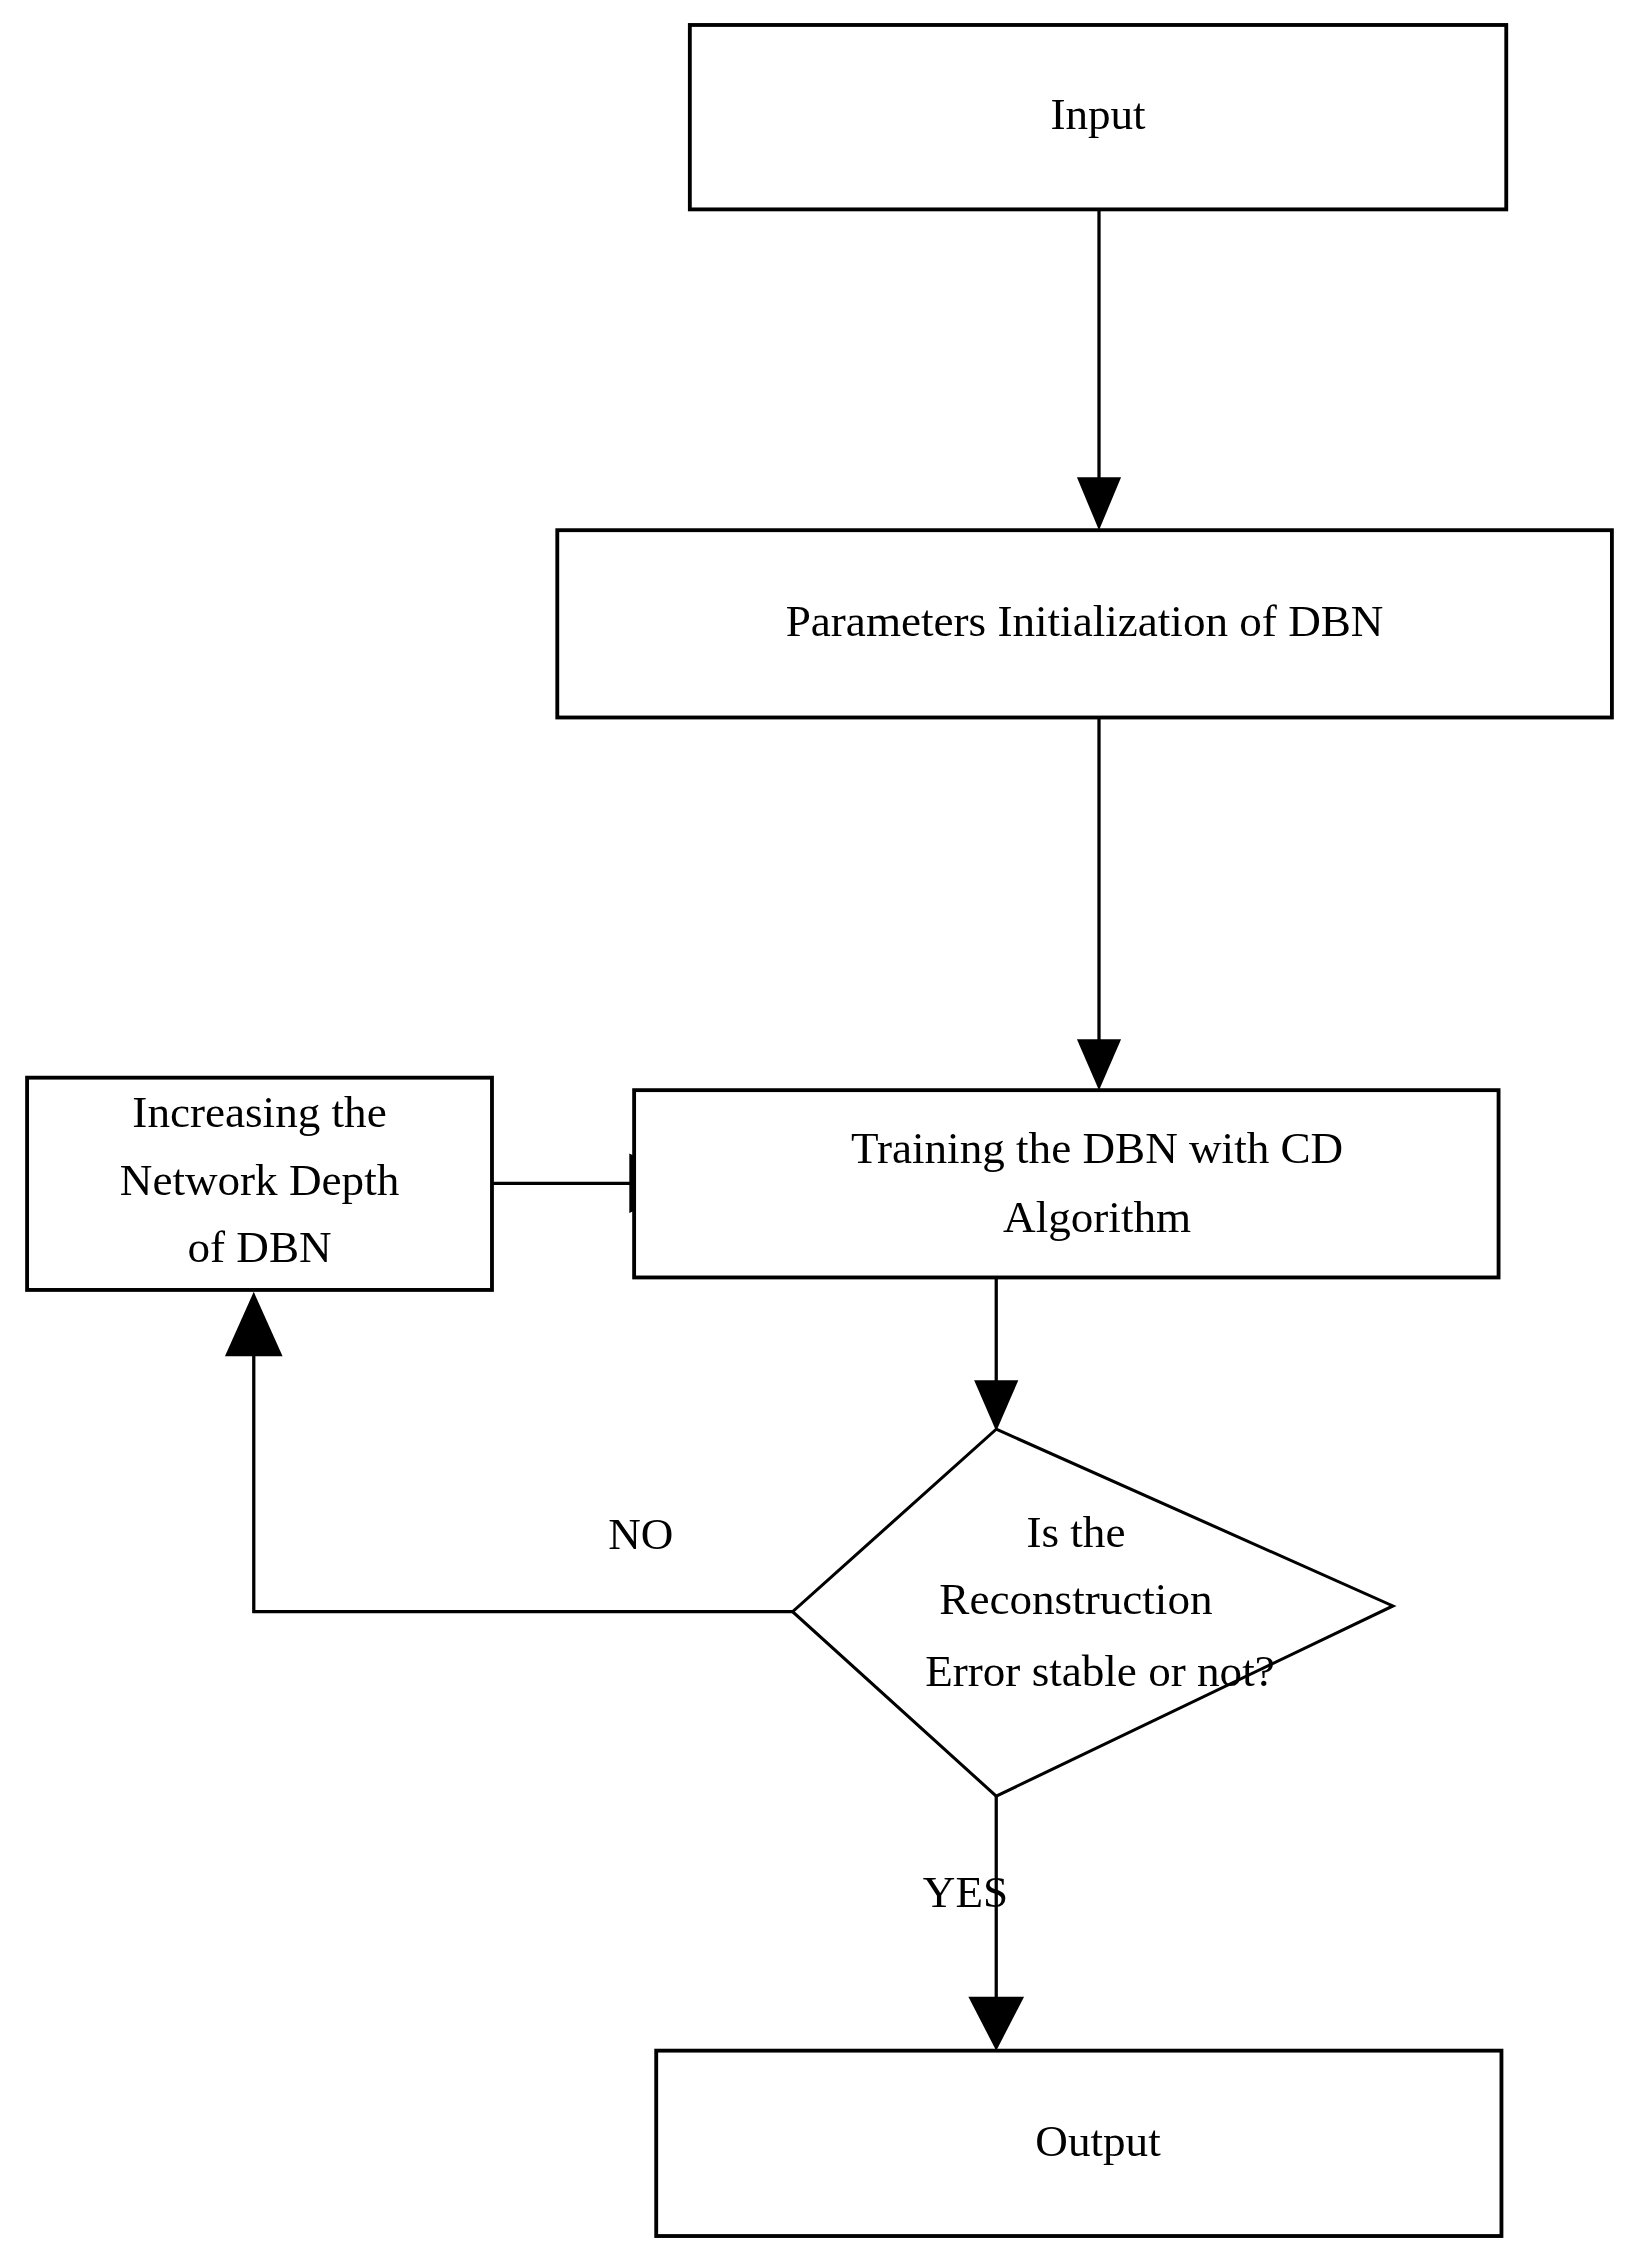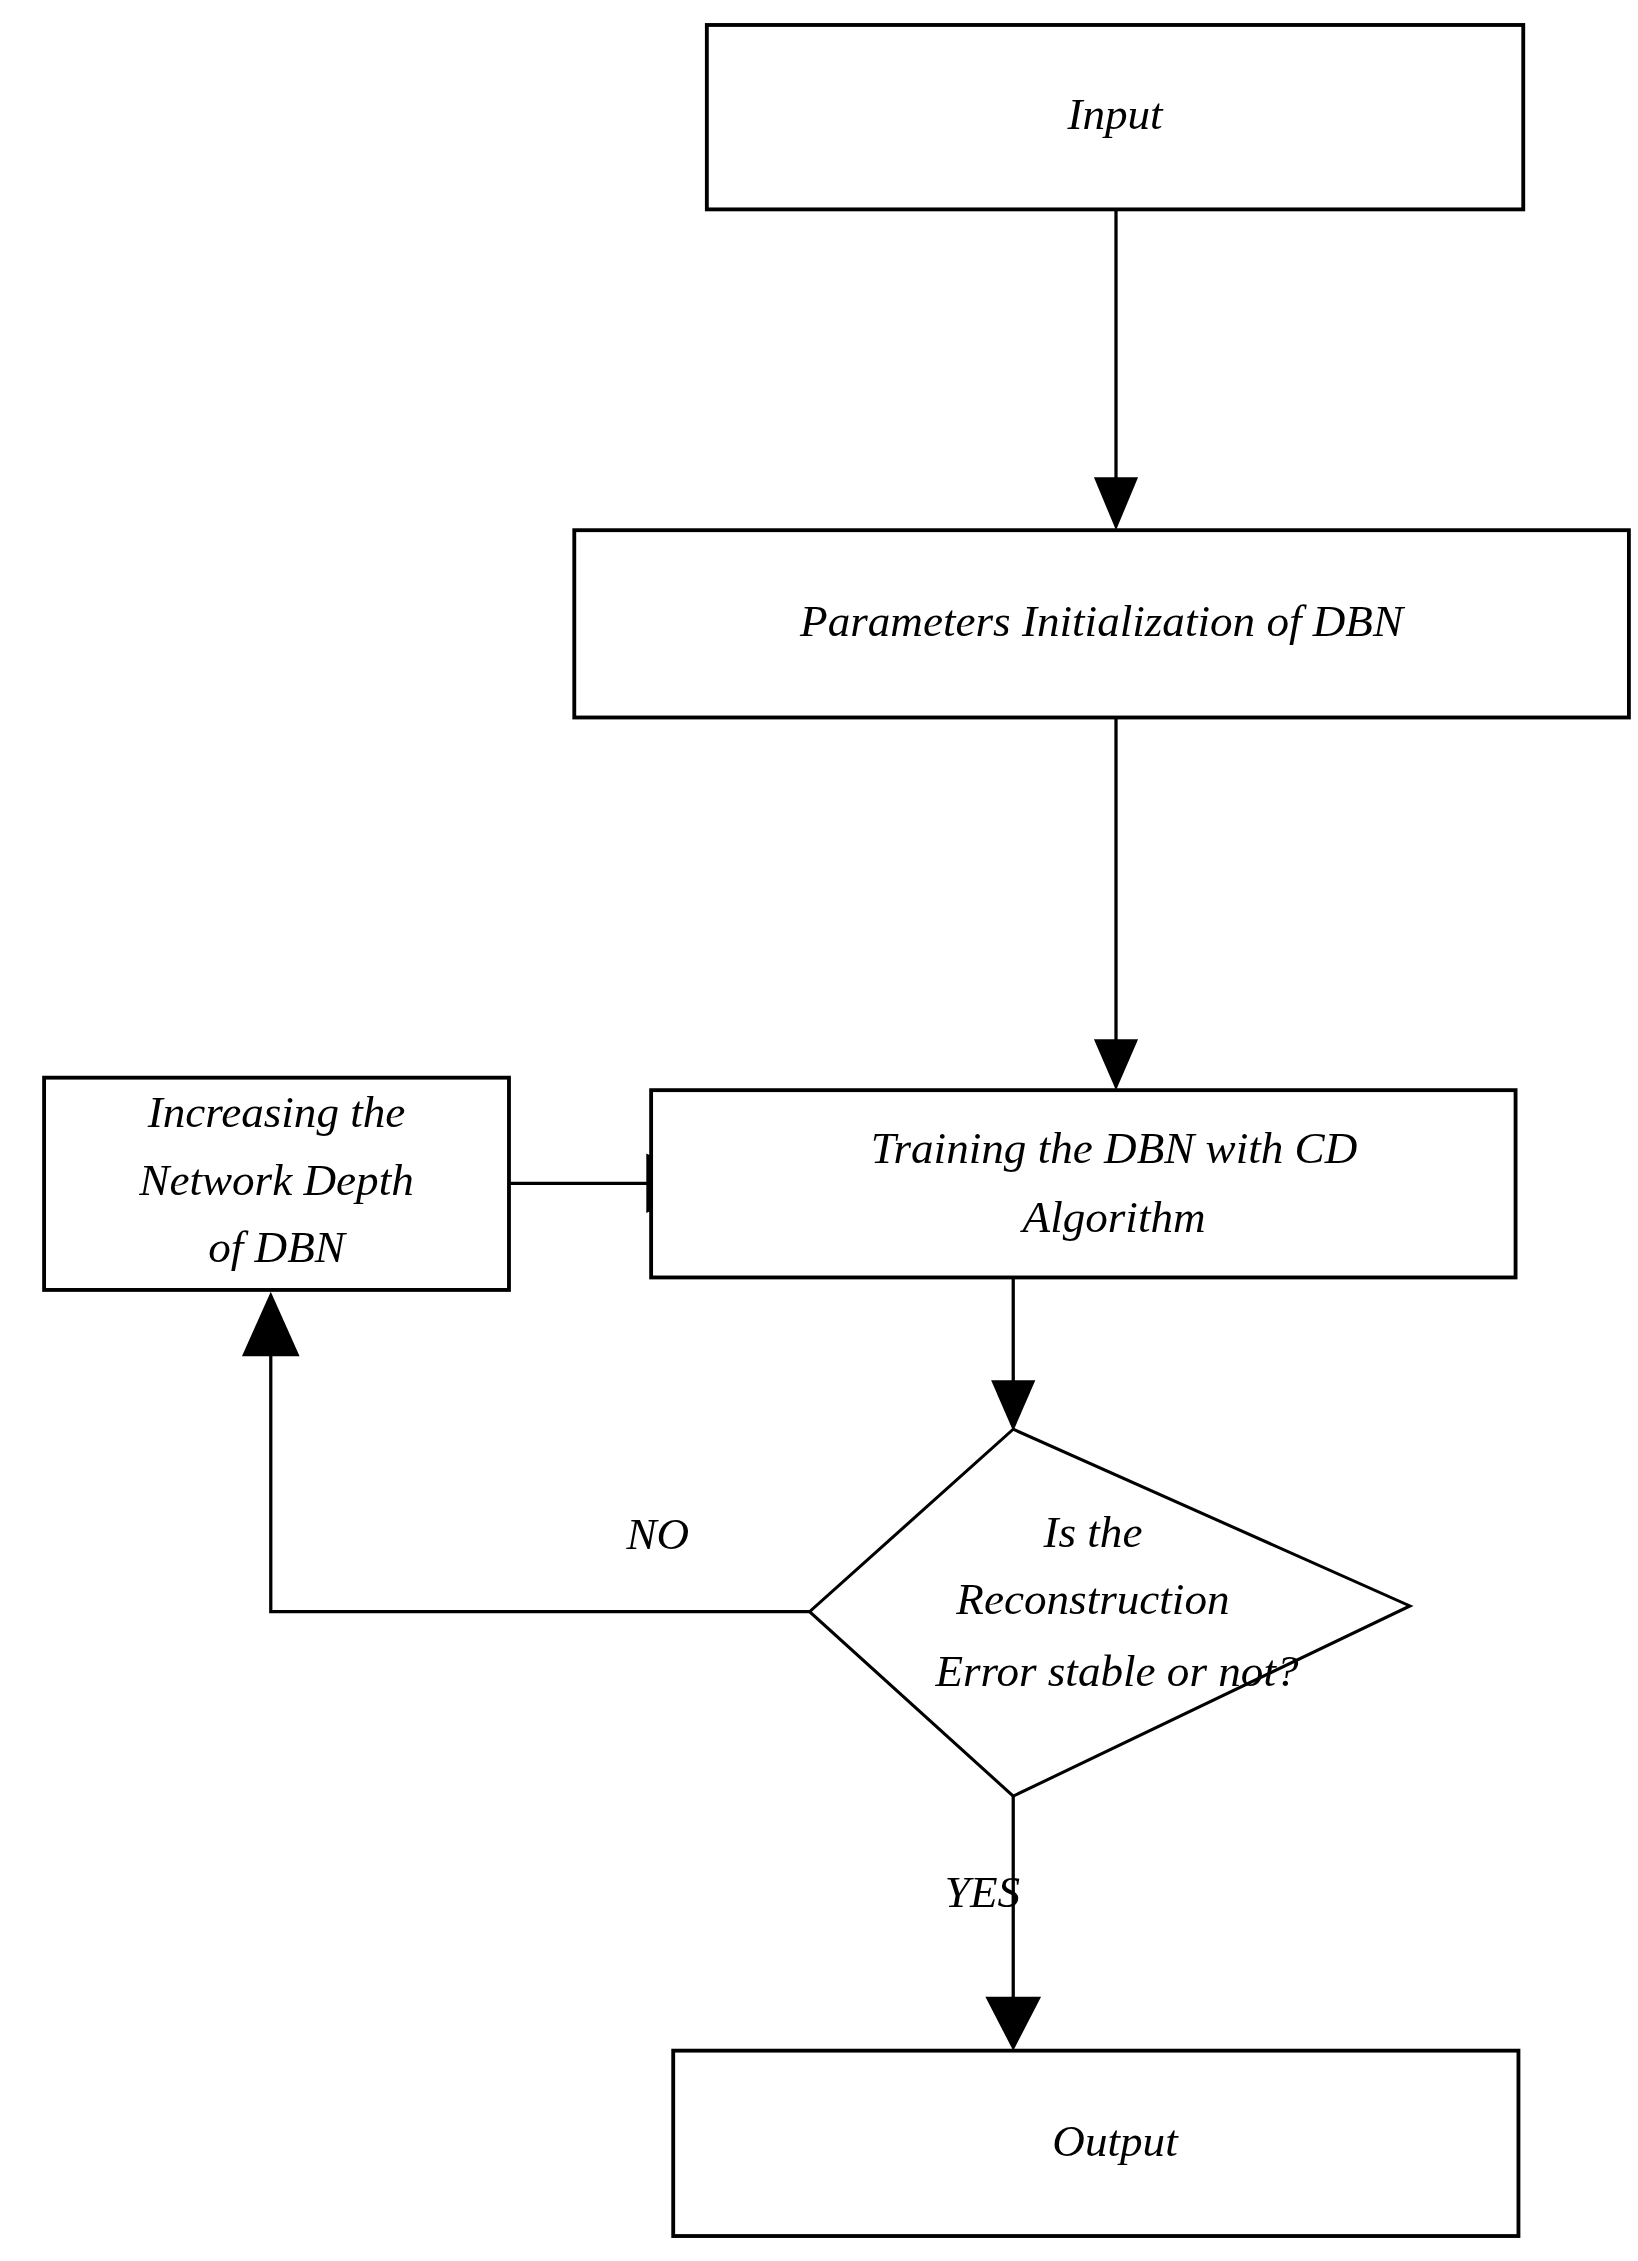--- a/index.html
+++ b/index.html
@@ -9,25 +9,24 @@
   }
   body {
     width: 1639px;
     height: 2261px;
     position: relative;
     overflow: hidden;
     font-family: "Liberation Serif", "DejaVu Serif", serif;
   }
   #flow-root {
     position: absolute;
-    left: 17px;
+    left: 0;
     top: 0;
     width: 1311px;
     height: 2261px;
-    font-style: italic;
   }
   svg.flow-canvas {
     display: block;
     width: 1639px;
     height: 2261px;
   }
   .node-shape {
     fill: #ffffff;
     stroke: #000000;
   }

